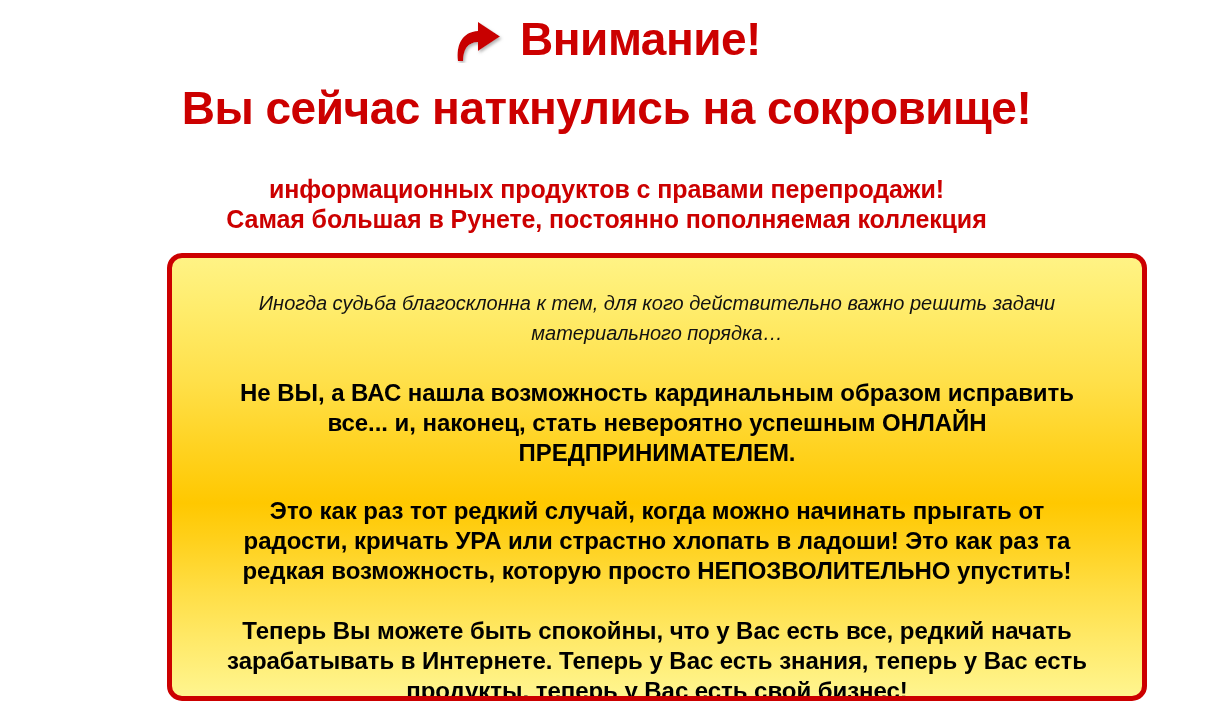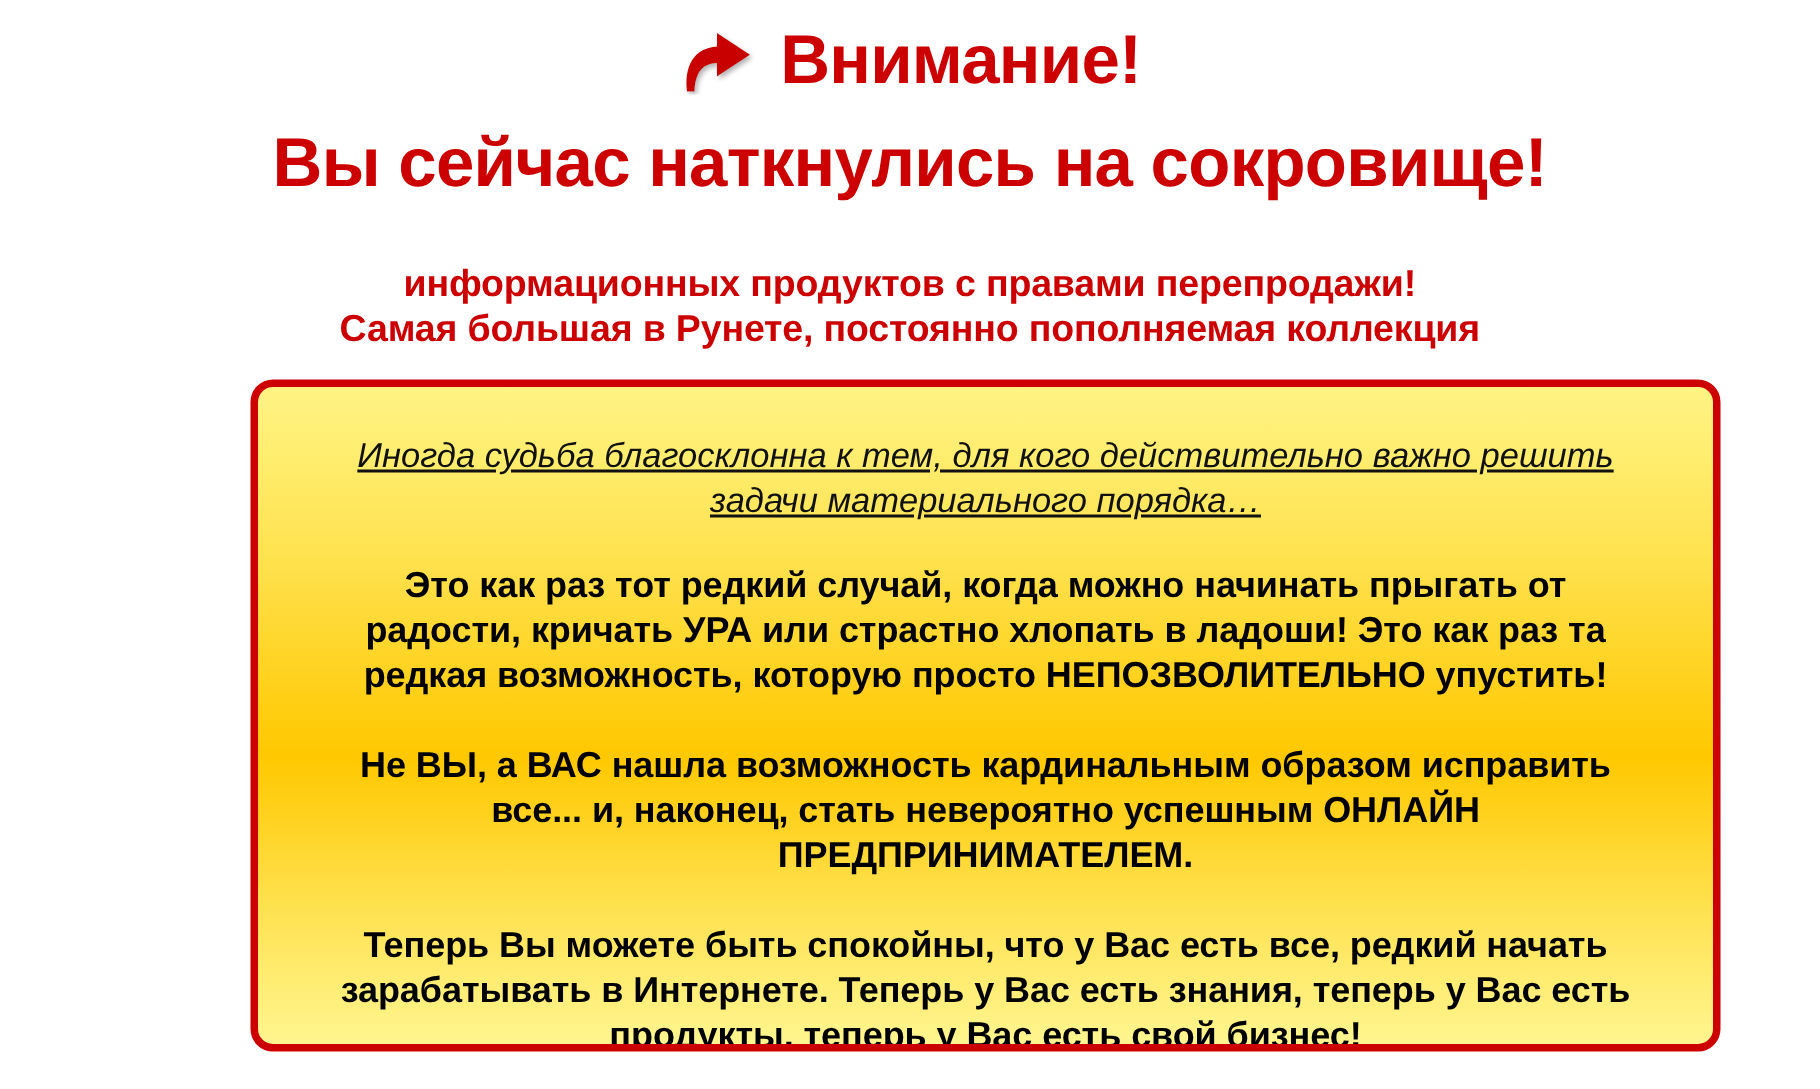--- a/index.html
+++ b/index.html
@@ -107,25 +107,24 @@
         #FFF58F 100%);
     overflow: hidden;
     padding: 30px 46px 20px 46px;
     text-align: center;
   }
 
   .callout-intro {
     font-family: "Liberation Sans Narrow", "Liberation Sans", sans-serif;
     font-style: italic;
     font-weight: normal;
-    font-size: 23px;
+    font-size: 20px;
     line-height: 30px;
     color: #111111;
     margin: 0 0 10px 0;
-    text-decoration: underline;
   }
 
   .callout-para {
     font-family: "Liberation Sans Narrow", "Liberation Sans", sans-serif;
     font-weight: bold;
     font-size: 24px;
     line-height: 30px;
     color: #000000;
     margin: 30px 0 0 0;
     letter-spacing: -0.05px;
@@ -167,20 +166,20 @@
   <div class="subtitle">
     <div>информационных продуктов с правами перепродажи!</div>
     <div>Самая большая в Рунете, постоянно пополняемая коллекция</div>
   </div>
 
   <div class="callout-wrap">
     <div class="callout">
 
       <p class="callout-intro">Иногда судьба благосклонна к тем, для кого действительно важно решить задачи материального порядка…</p>
 
+      <p class="callout-para">Не ВЫ, а ВАС нашла возможность кардинальным образом исправить все... и, наконец, стать невероятно успешным ОНЛАЙН ПРЕДПРИНИМАТЕЛЕМ.</p>
       <p class="callout-para first-para">Это как раз тот редкий случай, когда можно начинать прыгать от радости, кричать УРА или страстно хлопать в ладоши! Это как раз та редкая возможность, которую просто НЕПОЗВОЛИТЕЛЬНО упустить!</p>
-      <p class="callout-para">Не ВЫ, а ВАС нашла возможность кардинальным образом исправить все... и, наконец, стать невероятно успешным ОНЛАЙН ПРЕДПРИНИМАТЕЛЕМ.</p>
       <p class="callout-para">Теперь Вы можете быть спокойны, что у Вас есть все, редкий начать зарабатывать в Интернете. Теперь у Вас есть знания, теперь у Вас есть продукты, теперь у Вас есть свой бизнес!</p>
 
     </div>
   </div>
 
 </div>
 
 </body></html>

